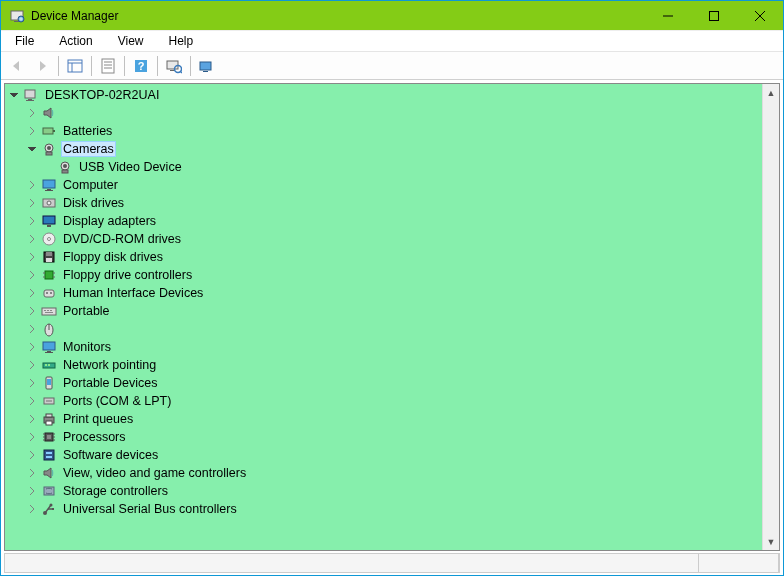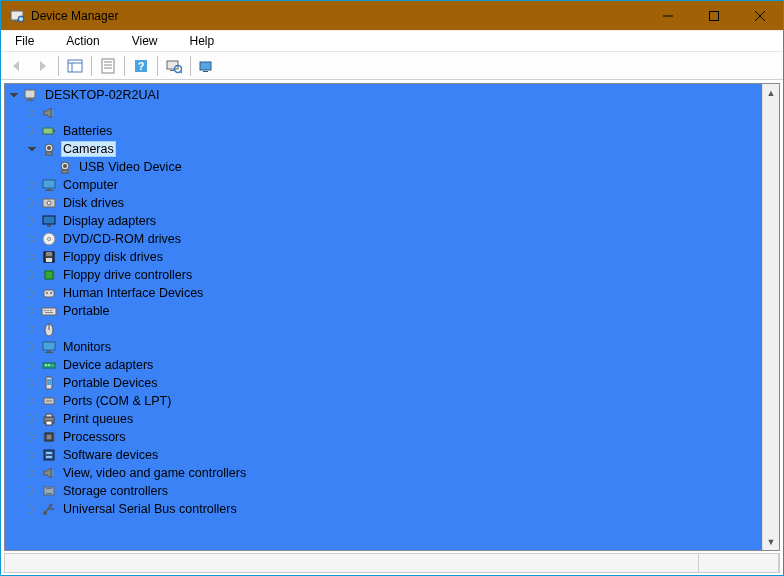--- a/index.html
+++ b/index.html
@@ -1,28 +1,28 @@
 <!DOCTYPE html>
 <html><head>
 <meta charset="utf-8">
 <style>
   * { box-sizing: border-box; margin: 0; padding: 0; }
   body { font-family: "Segoe UI", Tahoma, sans-serif; font-size: 12px; background: #fff; width: 784px; height: 576px; overflow: hidden; border: 1px solid #0e98d6; position: relative; }
-  .titlebar { height: 30px; background: #a16207; display: flex; align-items: center; padding-left: 8px; border-bottom: 1px solid #eee; }
+  .titlebar { height: 30px; background: #84cc16; display: flex; align-items: center; padding-left: 8px; border-bottom: 1px solid #eee; }
   .titlebar-icon { width: 16px; height: 16px; margin-right: 6px; display:flex; align-items:center; justify-content:center; }
   .titlebar-title { flex: 1; font-size: 12px; color: #000; }
   .winbtns { display: flex; height: 100%; }
   .winbtn { width: 46px; display: flex; align-items: center; justify-content: center; font-size: 10px; color: #000; }
-  .menubar { height: 21px; display: flex; align-items: center; padding: 0 6px; gap: 16px; border-bottom: 1px solid #e5e5e5; }
+  .menubar { height: 21px; display: flex; align-items: center; padding: 0 6px; gap: 9px; border-bottom: 1px solid #e5e5e5; }
   .menuitem { padding: 2px 8px; font-size: 12px; }
   .toolbar { height: 28px; display: flex; align-items: center; padding: 0 4px; gap: 1px; border-bottom: 1px solid #d0d0d0; background: #fdfdfd; }
   .tbtn { width: 24px; height: 24px; display: flex; align-items: center; justify-content: center; border: 1px solid transparent; }
   .tbtn.disabled { opacity: 0.45; }
   .tdiv { width: 1px; height: 20px; background: #c0c0c0; margin: 0 3px; }
-  .content { position: absolute; top: 82px; left: 3px; right: 3px; bottom: 24px; border: 1px solid #888; background: #3b82f6; display:flex; }
+  .content { position: absolute; top: 82px; left: 3px; right: 3px; bottom: 24px; border: 1px solid #888; background: #86efac; display:flex; }
   .tree { flex:1; overflow-y: auto; padding-top: 2px; }
   .row { display: flex; align-items: center; height: 18px; white-space: nowrap; }
   .expando { width: 14px; height: 14px; display: flex; align-items: center; justify-content: center; flex-shrink:0; margin-left:2px; }
   .expando svg { display:block; }
   .devicon { width: 16px; height: 16px; margin: 0 4px 0 2px; display:flex; align-items:center; justify-content:center; flex-shrink:0; }
   .label { font-size: 12.5px; color: #000; padding: 0 2px; }
   .label.sel { background: #cce8ff; border:1px solid #99d1ff; padding: 0 1px; }
   .statusbar { position: absolute; left: 3px; right: 3px; bottom: 2px; height: 20px; border: 1px solid #ccc; background:#f5f5f5; display:flex; }
   .statusbar > div { border-right:1px solid #ccc; }
   .statusbar > div:first-child { flex:1; }
@@ -349,21 +349,21 @@
             <path d="M3 1 L7 5 L3 9" fill="none" stroke="#808080" stroke-width="1"></path>
           </svg>
         </span>
     <span class="devicon">
           <svg width="16" height="16">
             <rect x="2" y="6" width="12" height="5" fill="#3a8" stroke="#164"></rect>
             <circle cx="5" cy="8" r="1" fill="#af8"></circle>
             <circle cx="8" cy="8" r="1" fill="#af8"></circle>
           </svg>
         </span>
-    <span class="label">Device adapters</span>
+    <span class="label">Network pointing</span>
       </div>
       <div class="row" style="padding-left:18px">
     <span class="expando">
           <svg width="10" height="10">
             <path d="M3 1 L7 5 L3 9" fill="none" stroke="#808080" stroke-width="1"></path>
           </svg>
         </span>
     <span class="devicon">
           <svg width="16" height="16">
             <rect x="5" y="2" width="6" height="12" rx="1" fill="#ddd" stroke="#555"></rect>

